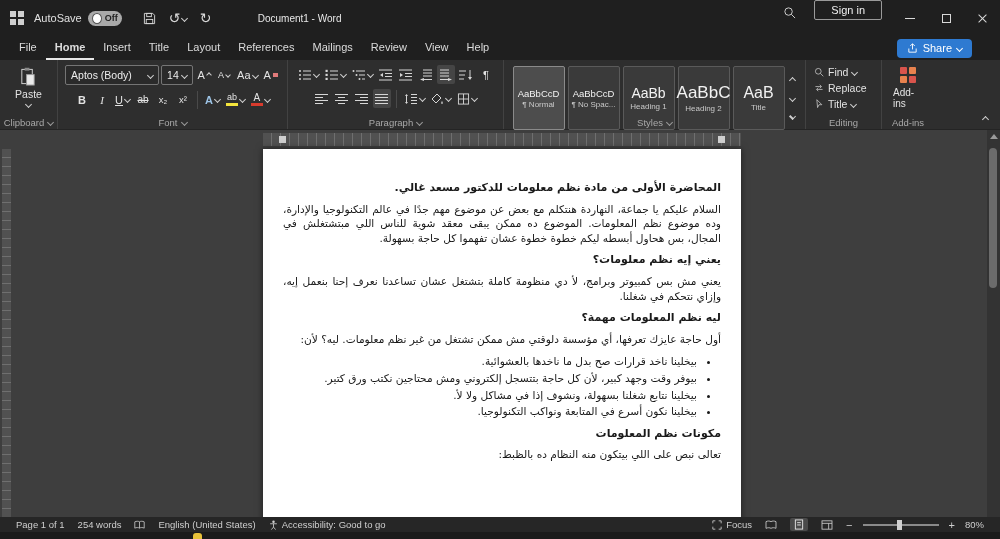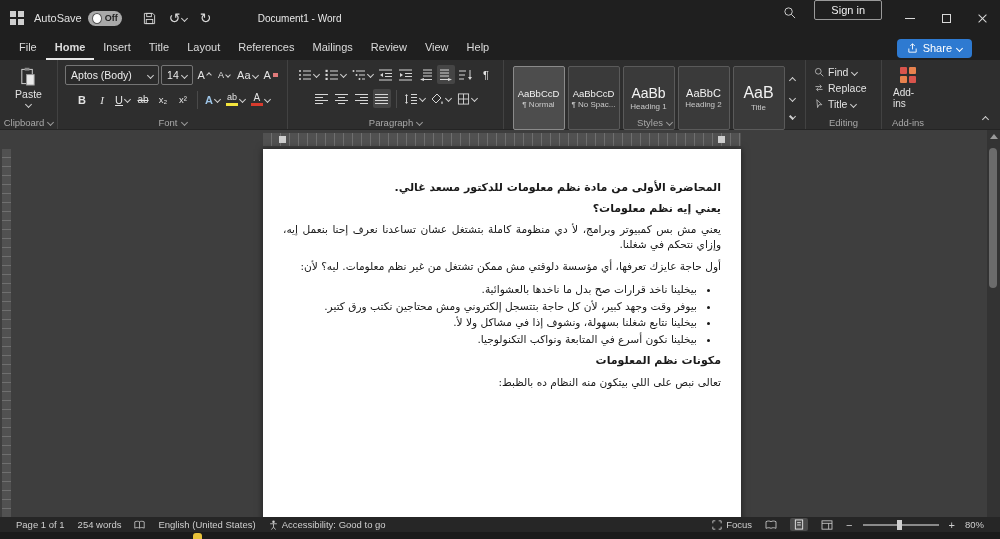--- a/index.html
+++ b/index.html
@@ -70,21 +70,21 @@
   .bold-g { font-weight:bold; } .ital-g { font-style:italic; font-family:"Liberation Serif",serif; }
   .und-g { text-decoration:underline; } .strike-g { text-decoration:line-through; font-size:10px; }
   .colstack { display:flex; flex-direction:column; align-items:center; line-height:9px; }
   .colorbar { width:12px; height:3px; margin-top:1px; }
   .yellow { background:#f3e43c; } .red { background:#d83b2d; }
   
   .style-card { width:52px; height:64px; background:#3a3a3a; border:1px solid #5a5a5a; border-radius:2px;
                 display:flex; flex-direction:column; align-items:center; justify-content:center; gap:1px; }
   .style-card.sel { background:#4d4d4d; border-color:#8a8a8a; }
   .sample { color:#f2f2f2; white-space:nowrap; }
-  .s-norm { font-size:9.5px; } .s-h1 { font-size:14px; } .s-h2 { font-size:11px; } .s-title { font-size:16px; }
+  .s-norm { font-size:9.5px; } .s-h1 { font-size:14px; } .s-h2 { font-size:17px; } .s-title { font-size:16px; }
   .style-label { font-size:8px; color:#c9c9c9; white-space:nowrap; }
   .gal-arrows { display:flex; flex-direction:column; justify-content:space-between; height:47px; padding:3px 2px; }
   
   .edit-row { display:flex; align-items:center; gap:4px; height:16px; font-size:10.5px; color:#e3e3e3; padding:0 3px; border-radius:2px; }
   
   .addins-btn { display:flex; flex-direction:column; align-items:center; gap:3px; padding:3px 6px; font-size:10px; color:#e3e3e3; }
   .adgrid { width:17px; height:17px; display:grid; grid-template-columns:7px 7px; grid-template-rows:7px 7px; gap:2px; }
   .adgrid span { border-radius:1px; }
   .collapse-btn { position:absolute; right:6px; bottom:3px; width:18px; height:14px;
                   display:flex; align-items:center; justify-content:center; }
@@ -521,22 +521,24 @@
   <div class="main">
     <div class="hruler">
       <span class="ind-marker ind-left"></span>
       <span class="ind-marker ind-right"></span>
     </div>
     <div class="vruler"></div>
 
     <div class="page">
       <div class="page-inner">
         <h3>المحاضرة الأولى من مادة نظم معلومات للدكتور مسعد غالي.</h3>
+        <p>السلام عليكم يا جماعة، النهاردة هنتكلم مع بعض عن موضوع مهم جدًا في عالم التكنولوجيا والإدارة، وده موضوع نظم المعلومات. الموضوع ده ممكن يبقى معقد شوية للناس اللي مبتشتغلش في المجال، بس هحاول أبسطه ليكم خطوة خطوة عشان تفهموا كل حاجة بسهولة.</p>
         <h3>يعني إيه نظم معلومات؟</h3>
         <p>يعني مش بس كمبيوتر وبرامج، لأ دي منظومة كاملة بتشتغل عشان تساعدنا نعرف إحنا بنعمل إيه، وإزاي نتحكم في شغلنا.</p>
+        <h3>ليه نظم المعلومات مهمة؟</h3>
         <p>أول حاجة عايزك تعرفها، أي مؤسسة دلوقتي مش ممكن تشتغل من غير نظم معلومات. ليه؟ لأن:</p>
         <ul>
           <li>بيخلينا ناخد قرارات صح بدل ما ناخدها بالعشوائية.</li>
           <li>بيوفر وقت وجهد كبير، لأن كل حاجة بتتسجل إلكتروني ومش محتاجين نكتب ورق كتير.</li>
           <li>بيخلينا نتابع شغلنا بسهولة، ونشوف إذا في مشاكل ولا لأ.</li>
           <li>بيخلينا نكون أسرع في المتابعة ونواكب التكنولوجيا.</li>
         </ul>
         <h3>مكونات نظم المعلومات</h3>
         <p>تعالى نبص على اللي بيتكون منه النظام ده بالظبط:</p>
 

